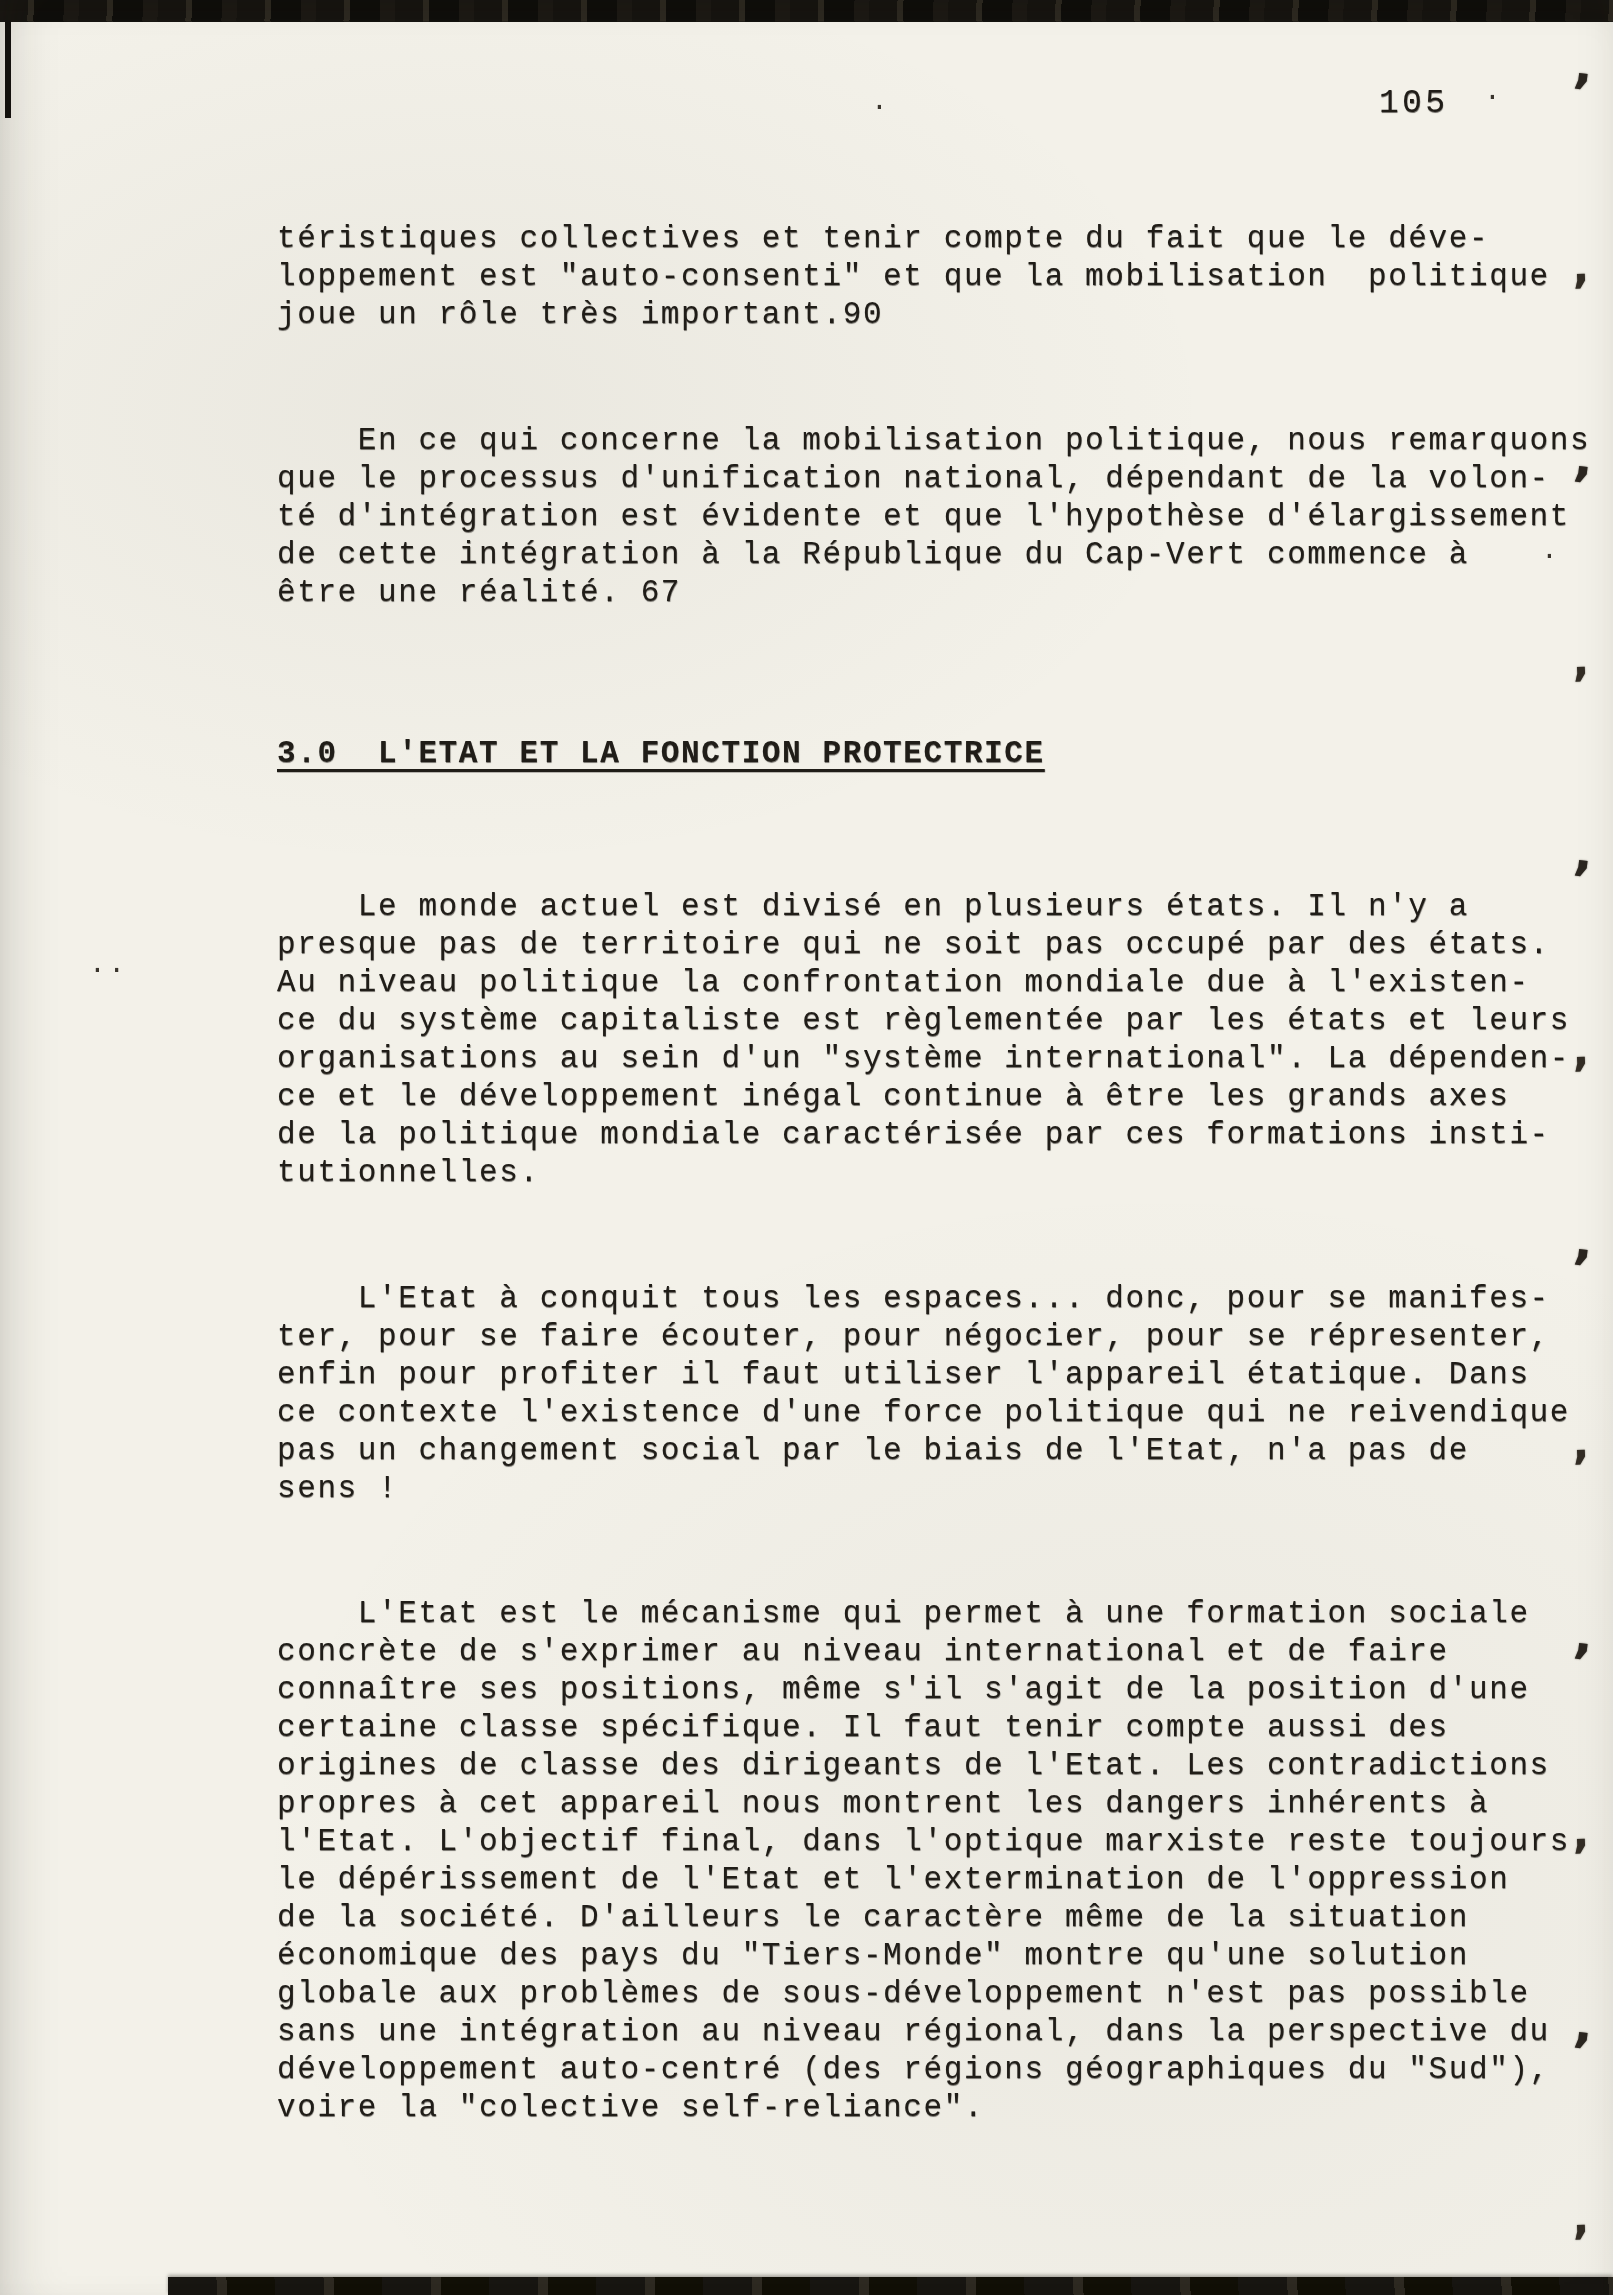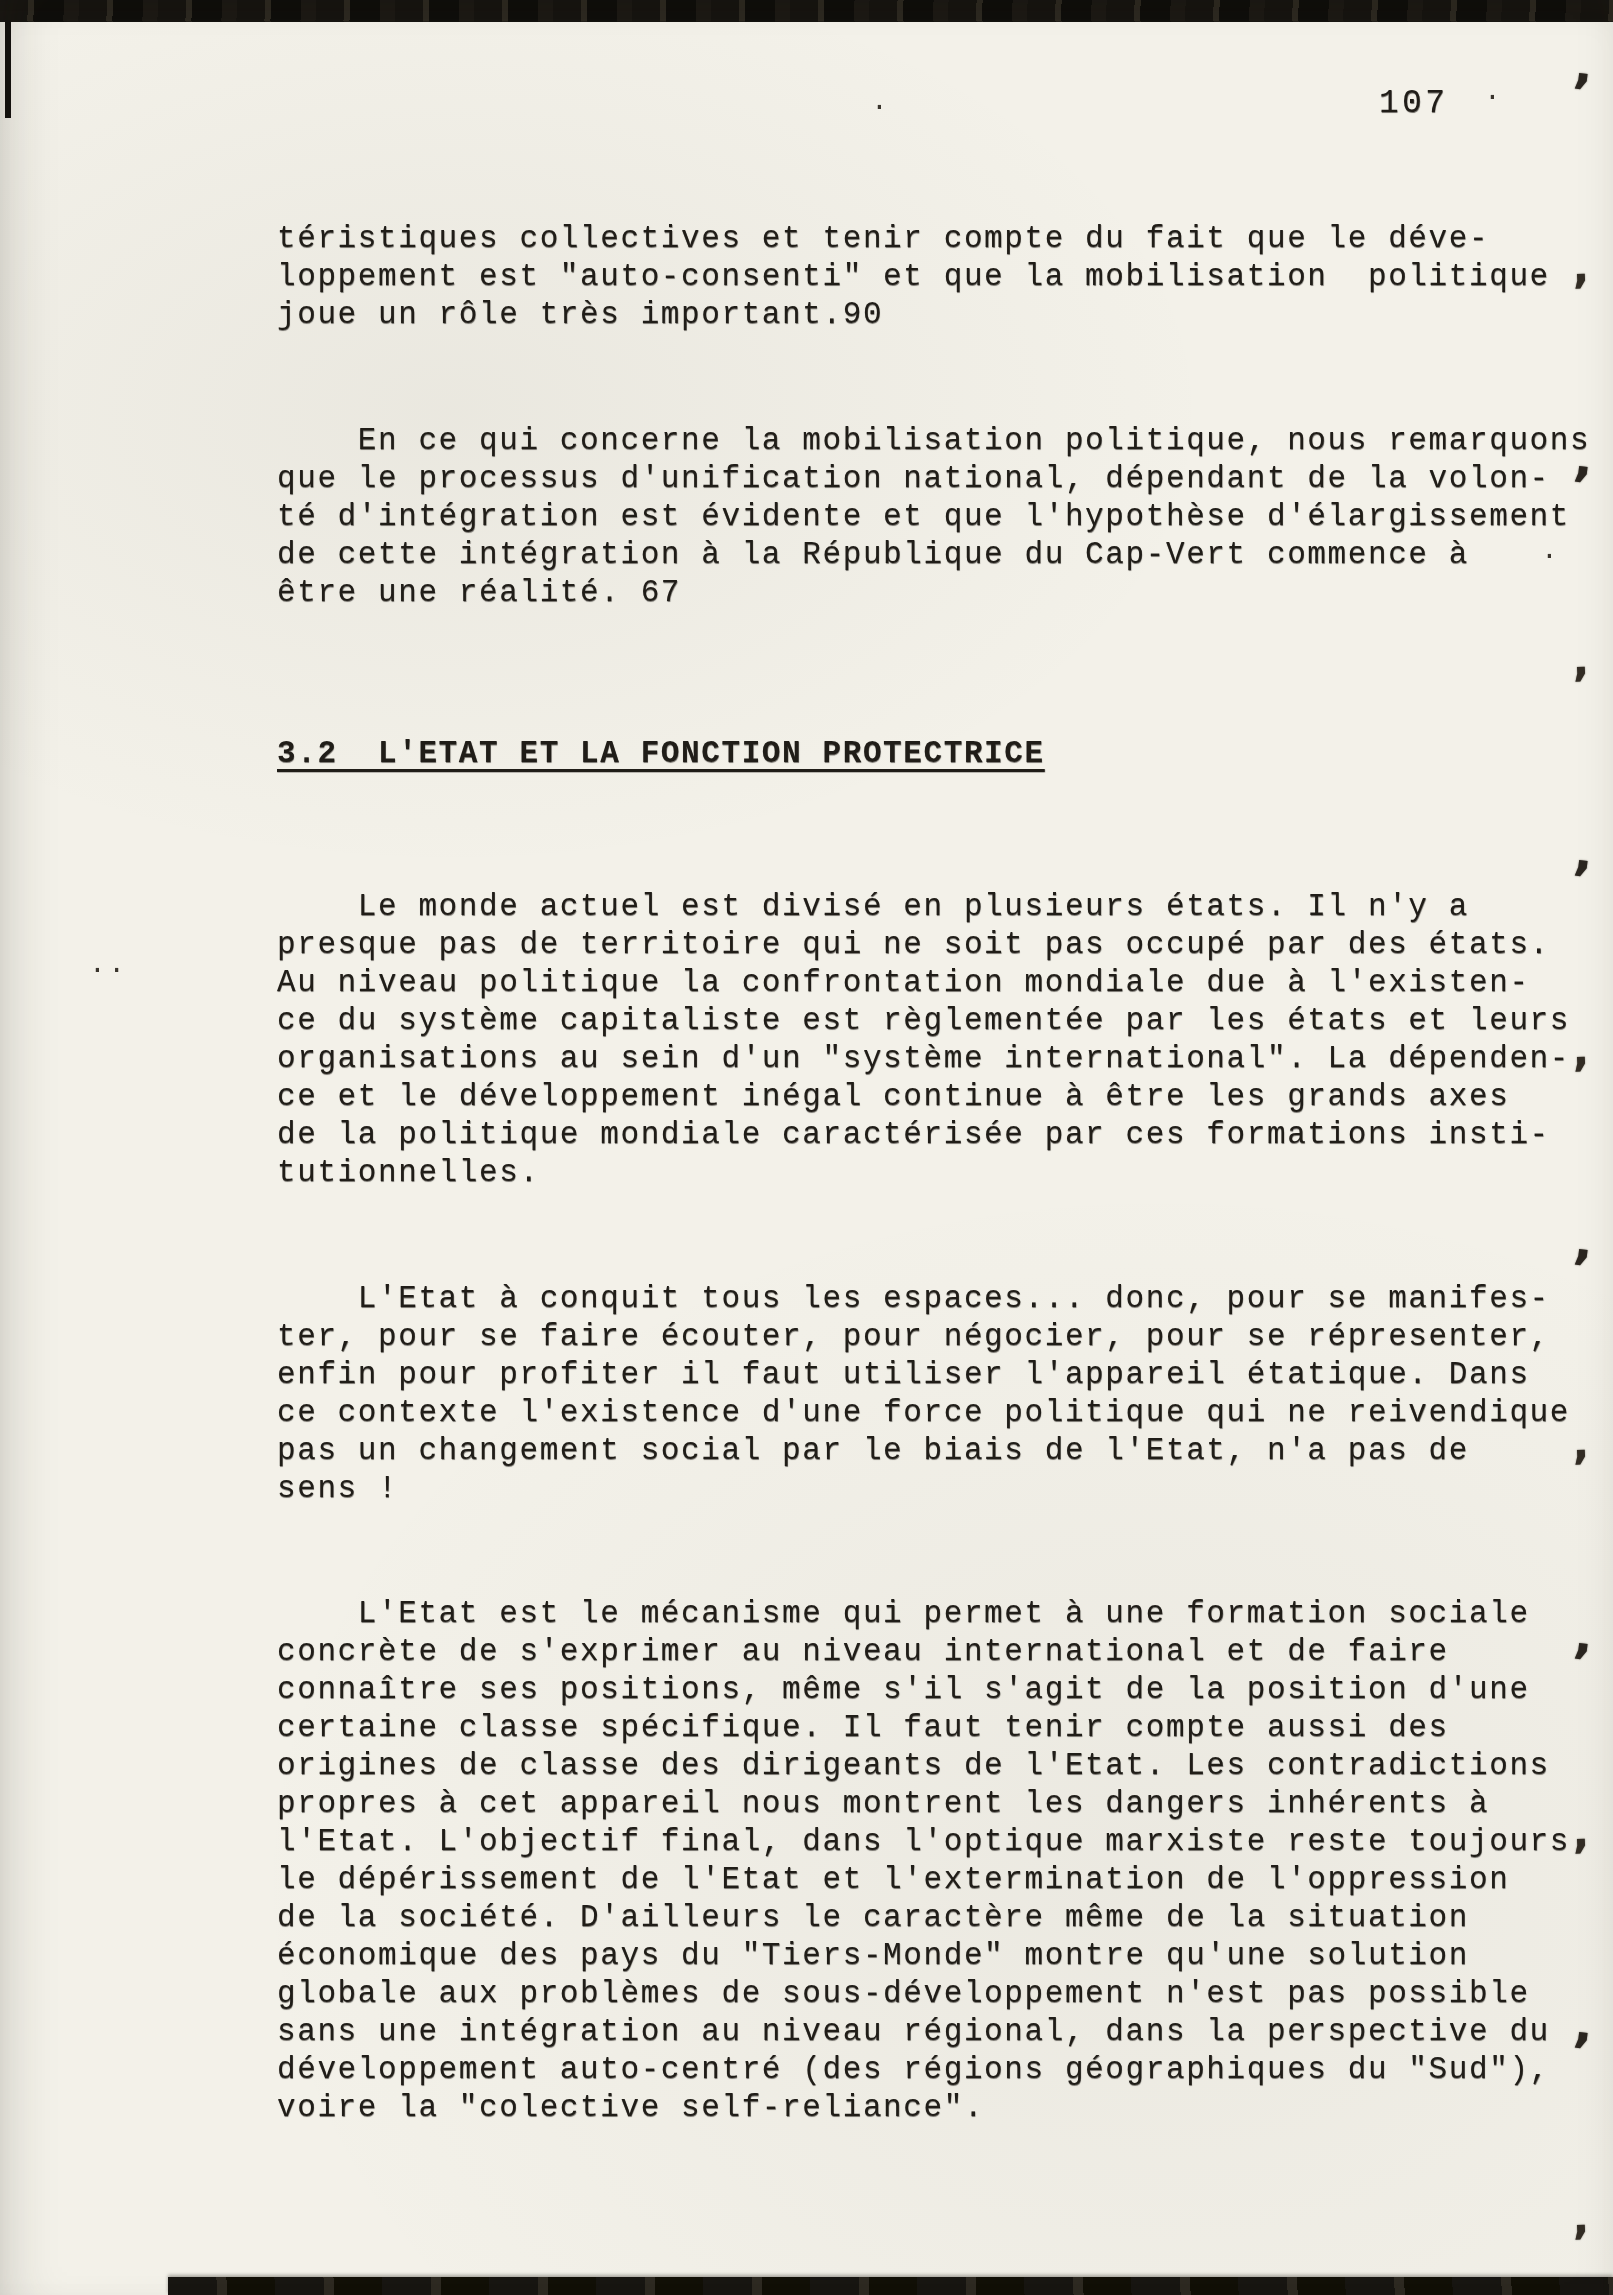--- a/index.html
+++ b/index.html
@@ -52,37 +52,37 @@
 </style>
 </head>
 <body>
 
 <div class="page">
 
   <div class="edge-top"></div>
   <div class="edge-left"></div>
   <div class="edge-bottom"></div>
 
-  <div class="pageno">107</div>
+  <div class="pageno">105</div>
 
   <span class="speck" style="left:871px; top:92px;">·</span>
   <span class="speck" style="left:1484px; top:82px;">·</span>
   <span class="speck" style="left:89px; top:955px;">··</span>
   <span class="speck" style="left:1541px; top:541px;">·</span>
 
   <div class="content">
     <p class="para">téristiques collectives et tenir compte du fait que le déve-
 loppement est "auto-consenti" et que la mobilisation  politique
 joue un rôle très important.90</p>
     <p class="para">    En ce qui concerne la mobilisation politique, nous remarquons
 que le processus d'unification national, dépendant de la volon-
 té d'intégration est évidente et que l'hypothèse d'élargissement
 de cette intégration à la République du Cap-Vert commence à
 être une réalité. 67</p>
-    <h2 class="heading">3.2  L'ETAT ET LA FONCTION PROTECTRICE</h2>
+    <h2 class="heading">3.0  L'ETAT ET LA FONCTION PROTECTRICE</h2>
     <p class="para">    Le monde actuel est divisé en plusieurs états. Il n'y a
 presque pas de territoire qui ne soit pas occupé par des états.
 Au niveau politique la confrontation mondiale due à l'existen-
 ce du système capitaliste est règlementée par les états et leurs
 organisations au sein d'un "système international". La dépenden-
 ce et le développement inégal continue à être les grands axes
 de la politique mondiale caractérisée par ces formations insti-
 tutionnelles.</p>
     <p class="para">    L'Etat à conquit tous les espaces... donc, pour se manifes-
 ter, pour se faire écouter, pour négocier, pour se répresenter,

